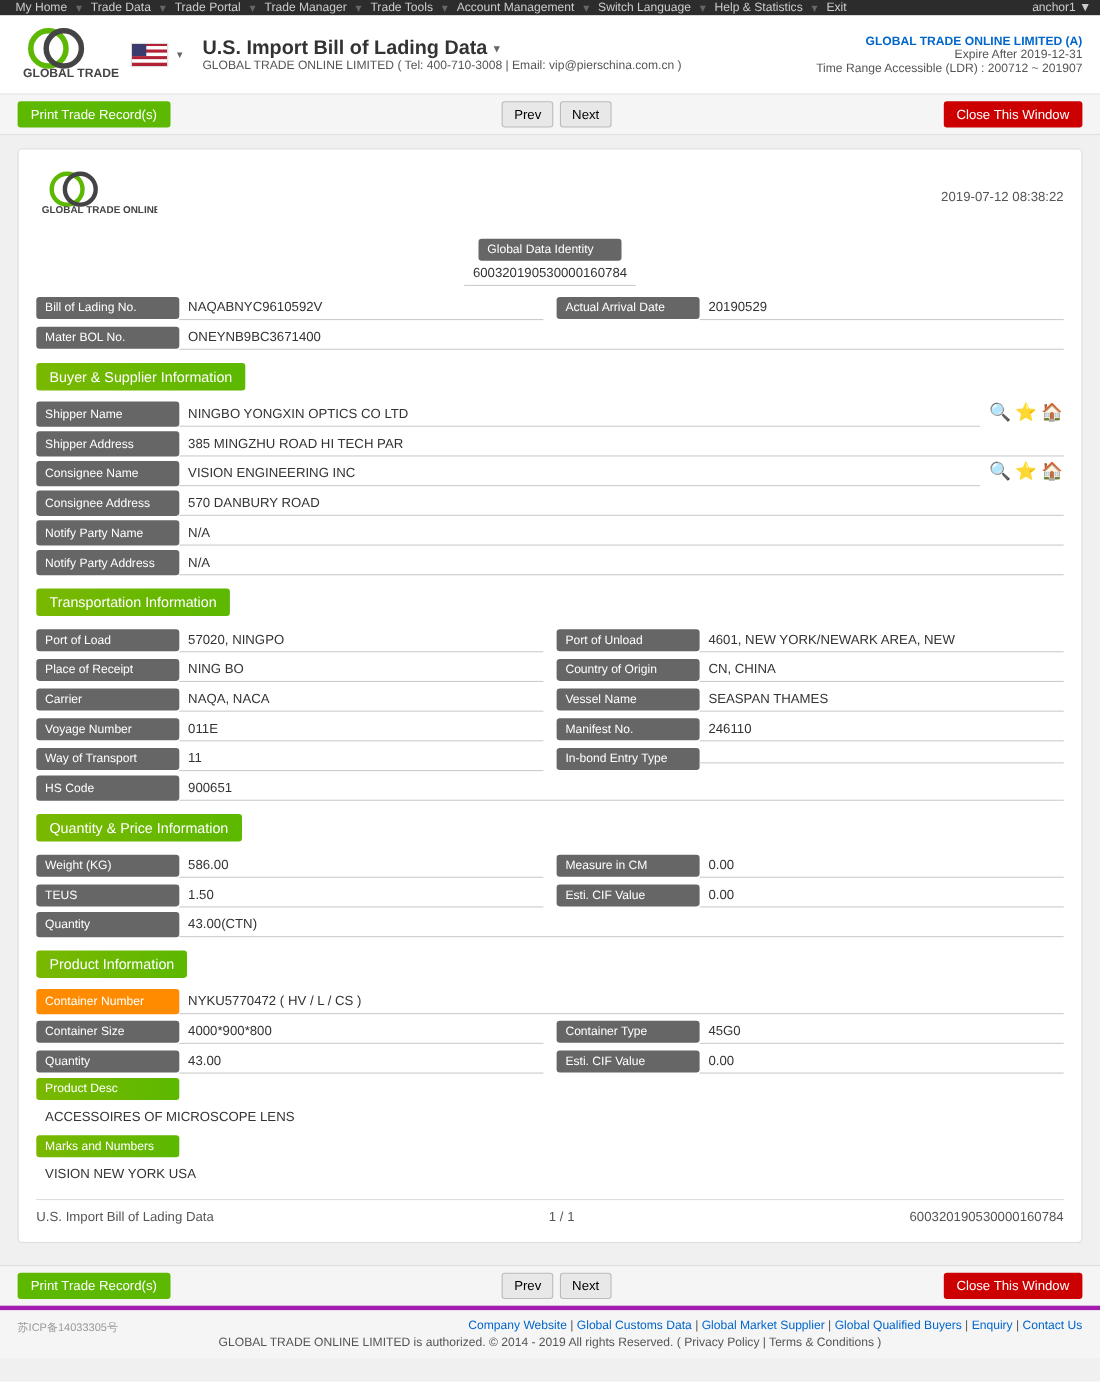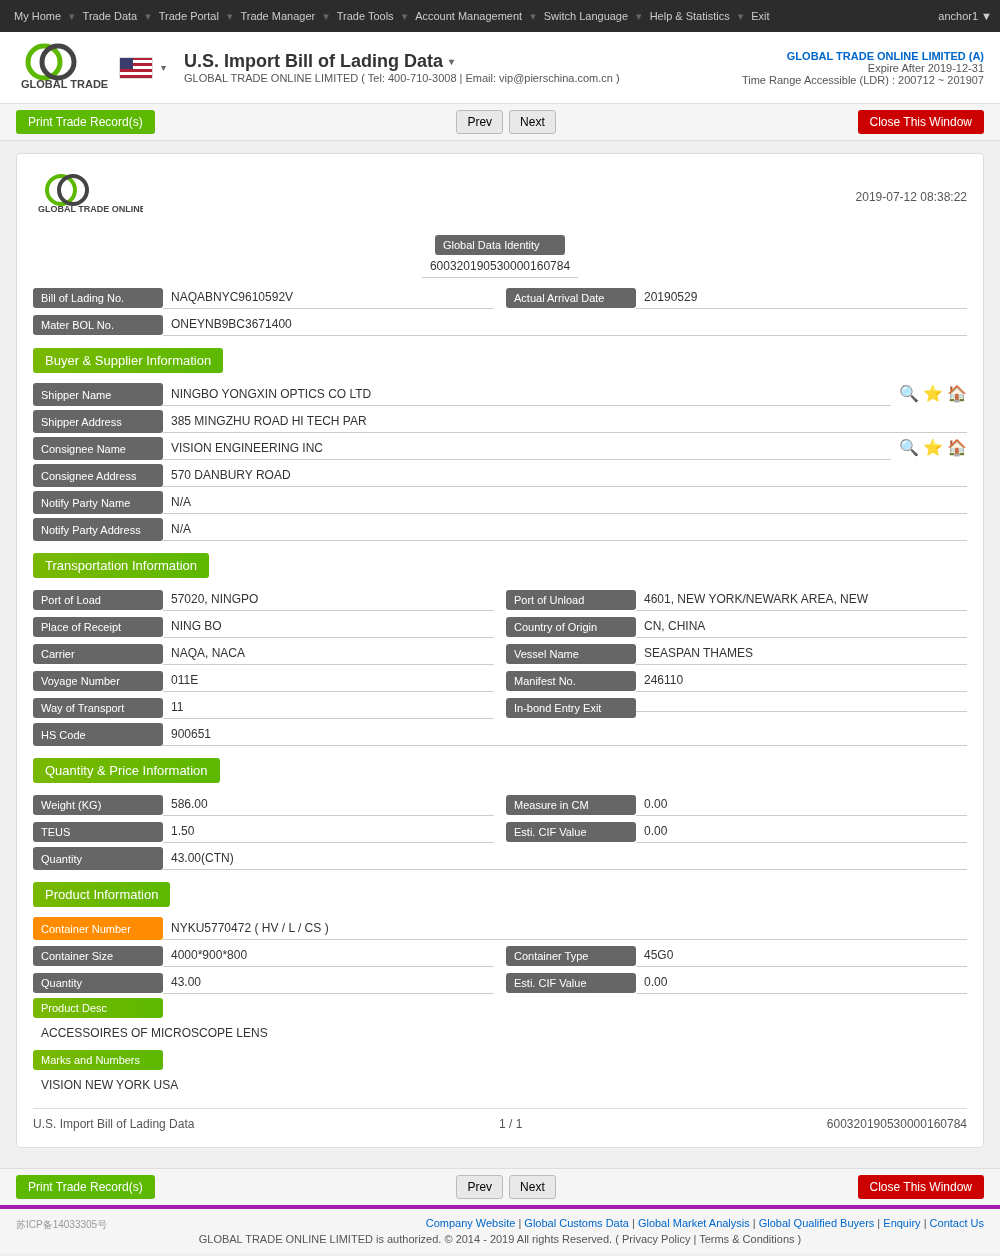--- a/index.html
+++ b/index.html
@@ -6,21 +6,21 @@
     body { font-family: Arial, sans-serif; font-size: 12px; background: #f0f0f0; color: #333; }
 
     
     .top-nav {
       background: #2c2c2c;
       color: #ccc;
       display: flex;
       align-items: center;
       justify-content: space-between;
       padding: 0 8px;
-      height: 32px;
+      height: 14px;
       font-size: 11px;
     }
     .top-nav-left { display: flex; gap: 2px; align-items: center; }
     .top-nav-item {
       padding: 2px 6px;
       cursor: pointer;
       color: #ccc;
       white-space: nowrap;
     }
     .top-nav-right { color: #ccc; font-size: 11px; }
@@ -496,21 +496,21 @@
       </div>
     </div>
 
     
     <div class="two-col">
       <div class="field-half">
         <span class="field-label">Way of Transport</span>
         <span class="field-value">11</span>
       </div>
       <div class="field-half">
-        <span class="field-label">In-bond Entry Exit</span>
+        <span class="field-label">In-bond Entry Type</span>
         <span class="field-value"></span>
       </div>
     </div>
 
     
     <div class="field-row">
       <span class="field-label">HS Code</span>
       <span class="field-value">900651</span>
     </div>
 
@@ -610,20 +610,20 @@
   </div>
   <button class="btn-red">Close This Window</button>
 </div>
 
 <div class="site-footer">
   <div style="display:flex;justify-content:space-between;align-items:center;">
     <span class="icp">苏ICP备14033305号</span>
     <div class="footer-links">
       <a>Company Website</a> |
       <a>Global Customs Data</a> |
-      <a>Global Market Analysis</a> |
+      <a>Global Market Supplier</a> |
       <a>Global Qualified Buyers</a> |
       <a>Enquiry</a> |
       <a>Contact Us</a>
     </div>
   </div>
   <div>GLOBAL TRADE ONLINE LIMITED is authorized. © 2014 - 2019 All rights Reserved.  ( Privacy Policy | Terms &amp; Conditions )</div>
 </div>
 
 </body></html>

